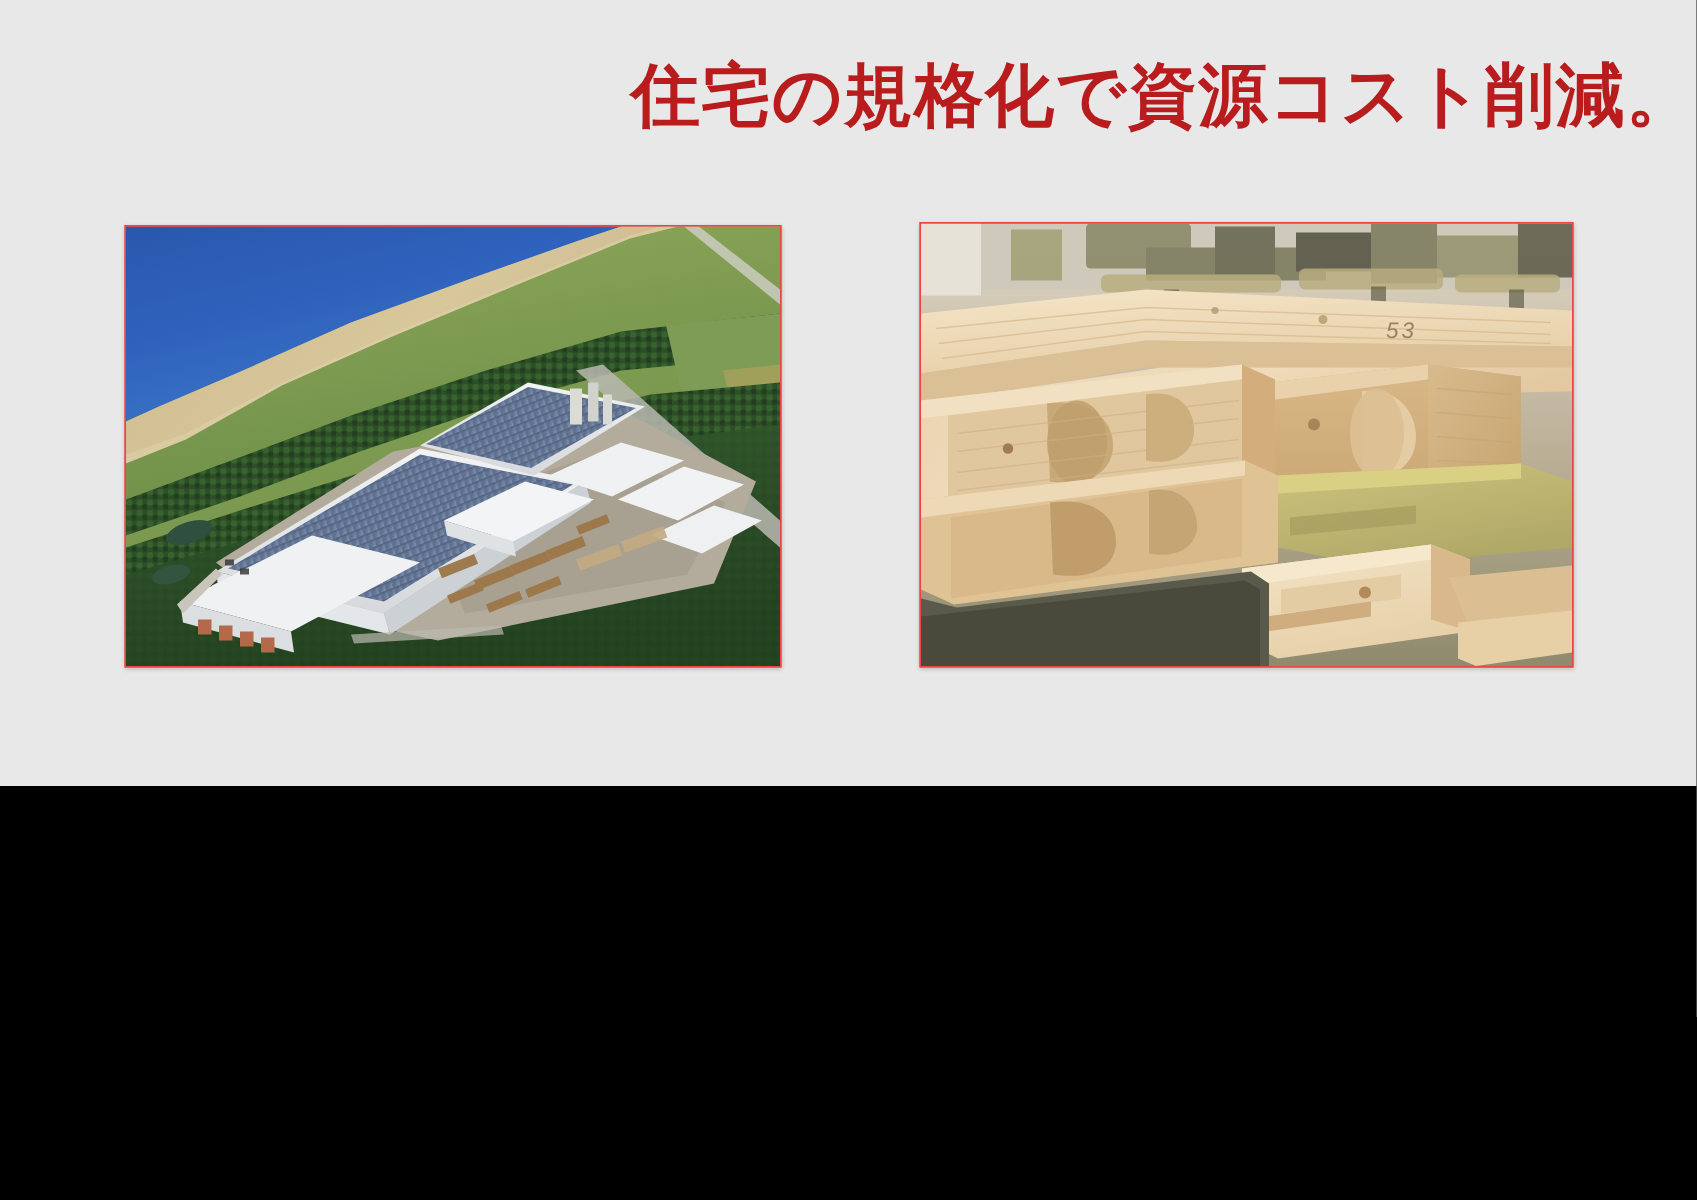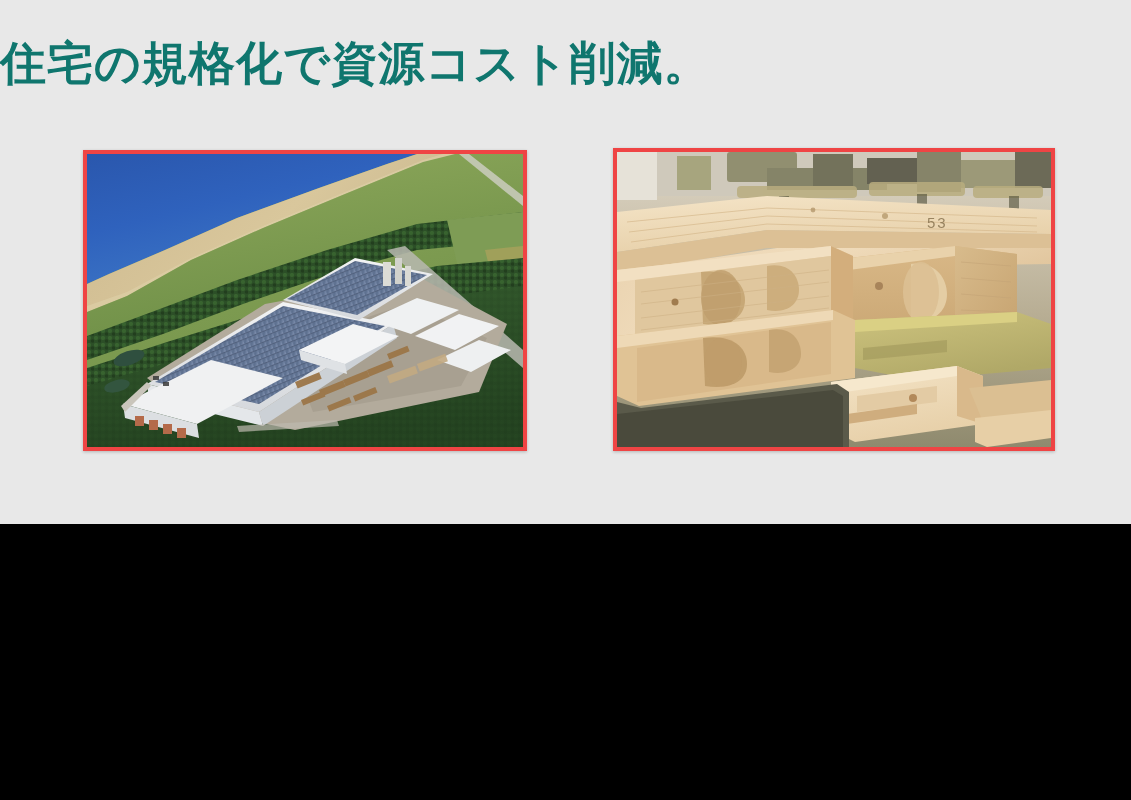--- a/index.html
+++ b/index.html
@@ -30,36 +30,37 @@
     width: 1131px;
     height: 524px;
     background: #e8e8e8;
   }
 
   .slide-title {
     position: absolute;
     left: 0;
     top: 36px;
     width: 1131px;
-    text-align: left;
+    text-align: right;
     font-size: 46px;
     font-weight: bold;
     letter-spacing: 1px;
-    color: #0f766e;
+    color: #b91c1c;
     line-height: 1.18;
     white-space: nowrap;
   }
 
   
   .photo {
     position: absolute;
     overflow: hidden;
     background: #ef4444;
-    border: 4px solid #ef4444;
+    border: 1px solid #ef4444;
     box-shadow: 0 1px 3px rgba(0,0,0,0.22);
+    font-style: italic;
   }
   .photo-left {
     left: 83px;
     top: 150px;
     width: 436px;
     height: 293px;
   }
   .photo-right {
     left: 613px;
     top: 148px;

